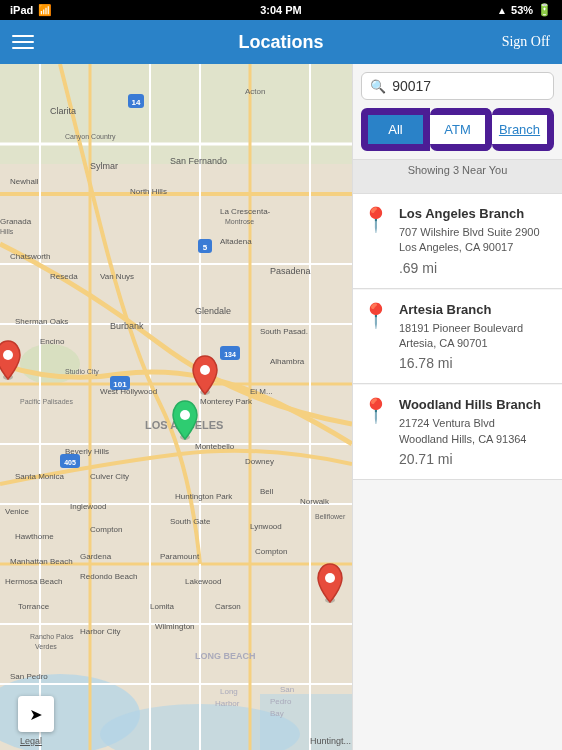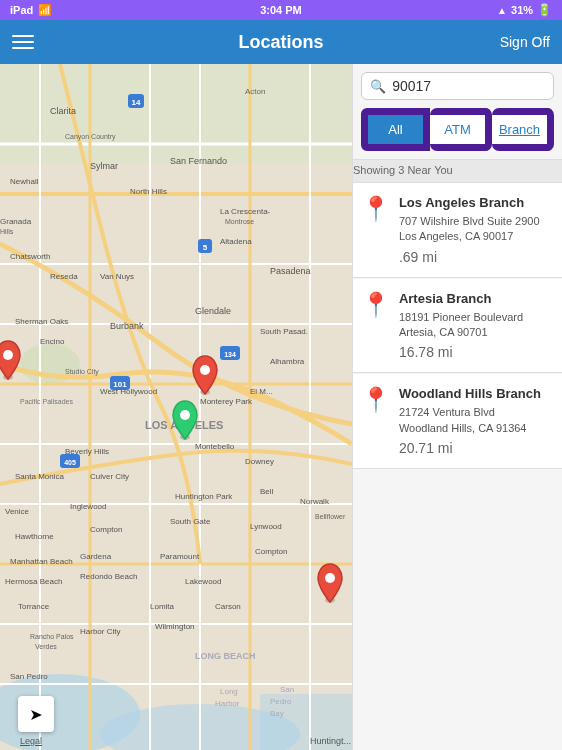--- a/index.html
+++ b/index.html
@@ -1,21 +1,21 @@
 <!DOCTYPE html>
 <html><head>
   <meta charset="utf-8">
   <style>
     * { margin: 0; padding: 0; box-sizing: border-box; }
     body { width: 562px; height: 750px; overflow: hidden; font-family: -apple-system, 'Helvetica Neue', Arial, sans-serif; background: #f0f0f0; }
 
     
     .status-bar {
       height: 20px;
-      background: #8b5cf6;
+      background: #000000;
       display: flex;
       align-items: center;
       justify-content: space-between;
       padding: 0 10px;
       font-size: 11px;
       color: white;
       font-weight: 600;
     }
     .status-left { display: flex; align-items: center; gap: 5px; }
     .status-center { position: absolute; left: 50%; transform: translateX(-50%); font-size: 11px; font-weight: 600; color: white; }
@@ -46,20 +46,21 @@
       left: 50%;
       transform: translateX(-50%);
     }
     .sign-off-btn {
       color: white;
       font-size: 14px;
       background: none;
       border: none;
       cursor: pointer;
       font-weight: 400;
+      font-family: Liberation Serif, serif;
     }
 
     
     .main-layout {
       display: flex;
       width: 562px;
       height: calc(750px - 64px);
     }
 
     
@@ -150,23 +151,24 @@
     .filter-btn.active {
       background: #2a82c8;
       color: white;
     }
     .filter-btn:first-child { border-radius: 6px 0 0 6px; }
     .filter-btn:last-child { border-radius: 0 6px 6px 0; text-decoration: underline; }
     .filter-btn:not(:first-child) { border-left: none; border-radius: 7px; }
 
     
     .showing-text {
+      text-align: center;
       font-size: 11px;
       color: #666;
-      padding: 4px 0 6px;
+      padding: 4px 0 17px;
       background: #e8e8e8;
       border-top: 1px solid #ddd;
       border-bottom: 1px solid #ddd;
     }
 
     
     .location-list {
       flex: 1;
       overflow-y: auto;
       background: #f5f5f5;
@@ -210,21 +212,21 @@
 <body>
 
 <div class="status-bar">
   <div class="status-left">
     <span>iPad</span>
     <span>📶</span>
   </div>
   <div class="status-center">3:04 PM</div>
   <div class="status-right">
     <span style="font-size:10px;">▲</span>
-    <span>31%</span>
+    <span>53%</span>
     <span style="font-size:12px;">🔋</span>
   </div>
 </div>
 
 <div class="nav-bar" style="position:relative;">
   <div class="nav-menu-btn">
     <span></span>
       <span></span>
       <span></span>
   </div>

